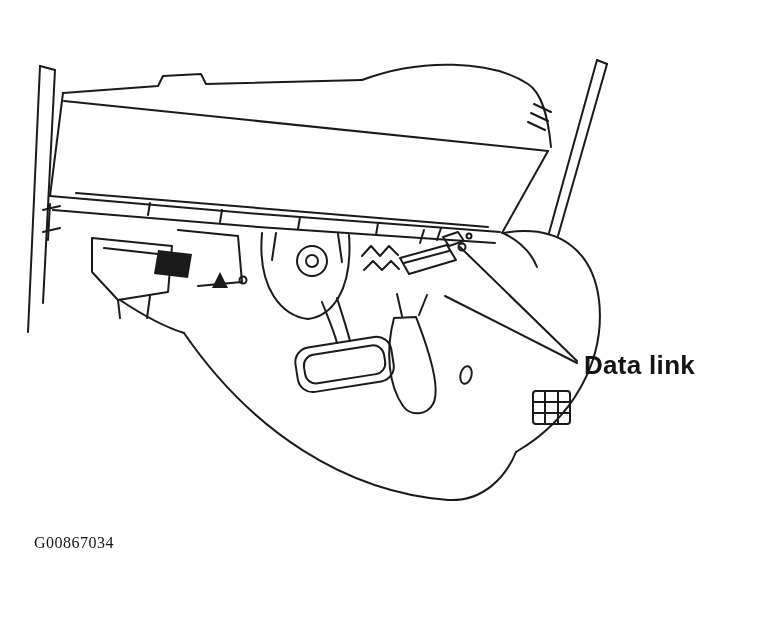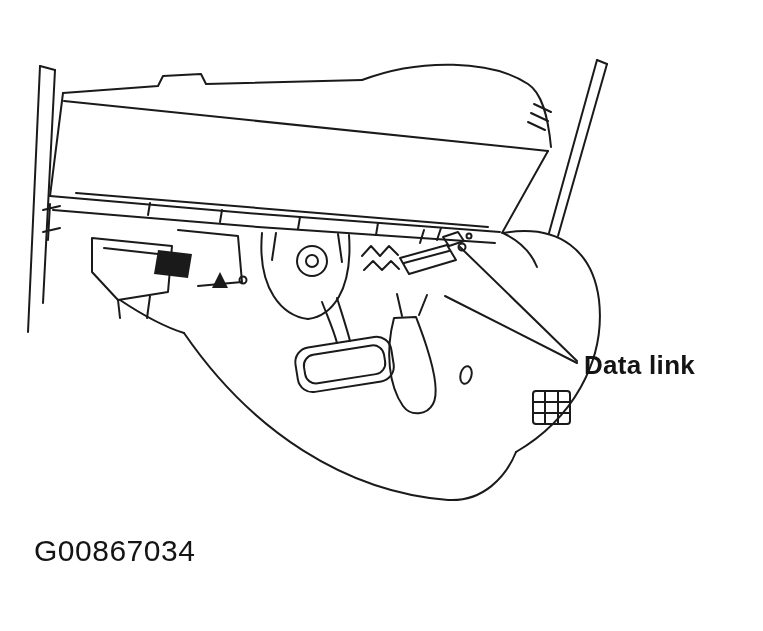--- a/index.html
+++ b/index.html
@@ -24,25 +24,26 @@
     font-weight: 700;
     color: #141414;
     line-height: 42px;
     letter-spacing: 0.3px;
     white-space: nowrap;
   }
   .figure-id {
     position: absolute;
     left: 34px;
     top: 534px;
-    font-size: 30px;
+    font-size: 16px;
     font-weight: 400;
     color: #141414;
     letter-spacing: 0.5px;
     white-space: nowrap;
+    font-family: Liberation Serif, serif;
   }
 </style>
 </head>
 <body>
 
 <div class="stage">
 
   <svg width="763" height="631" viewBox="0 0 763 631">
     <g fill="none" stroke-width="2" stroke-linecap="round" stroke-linejoin="round" stroke="#1a1a1a">
 

